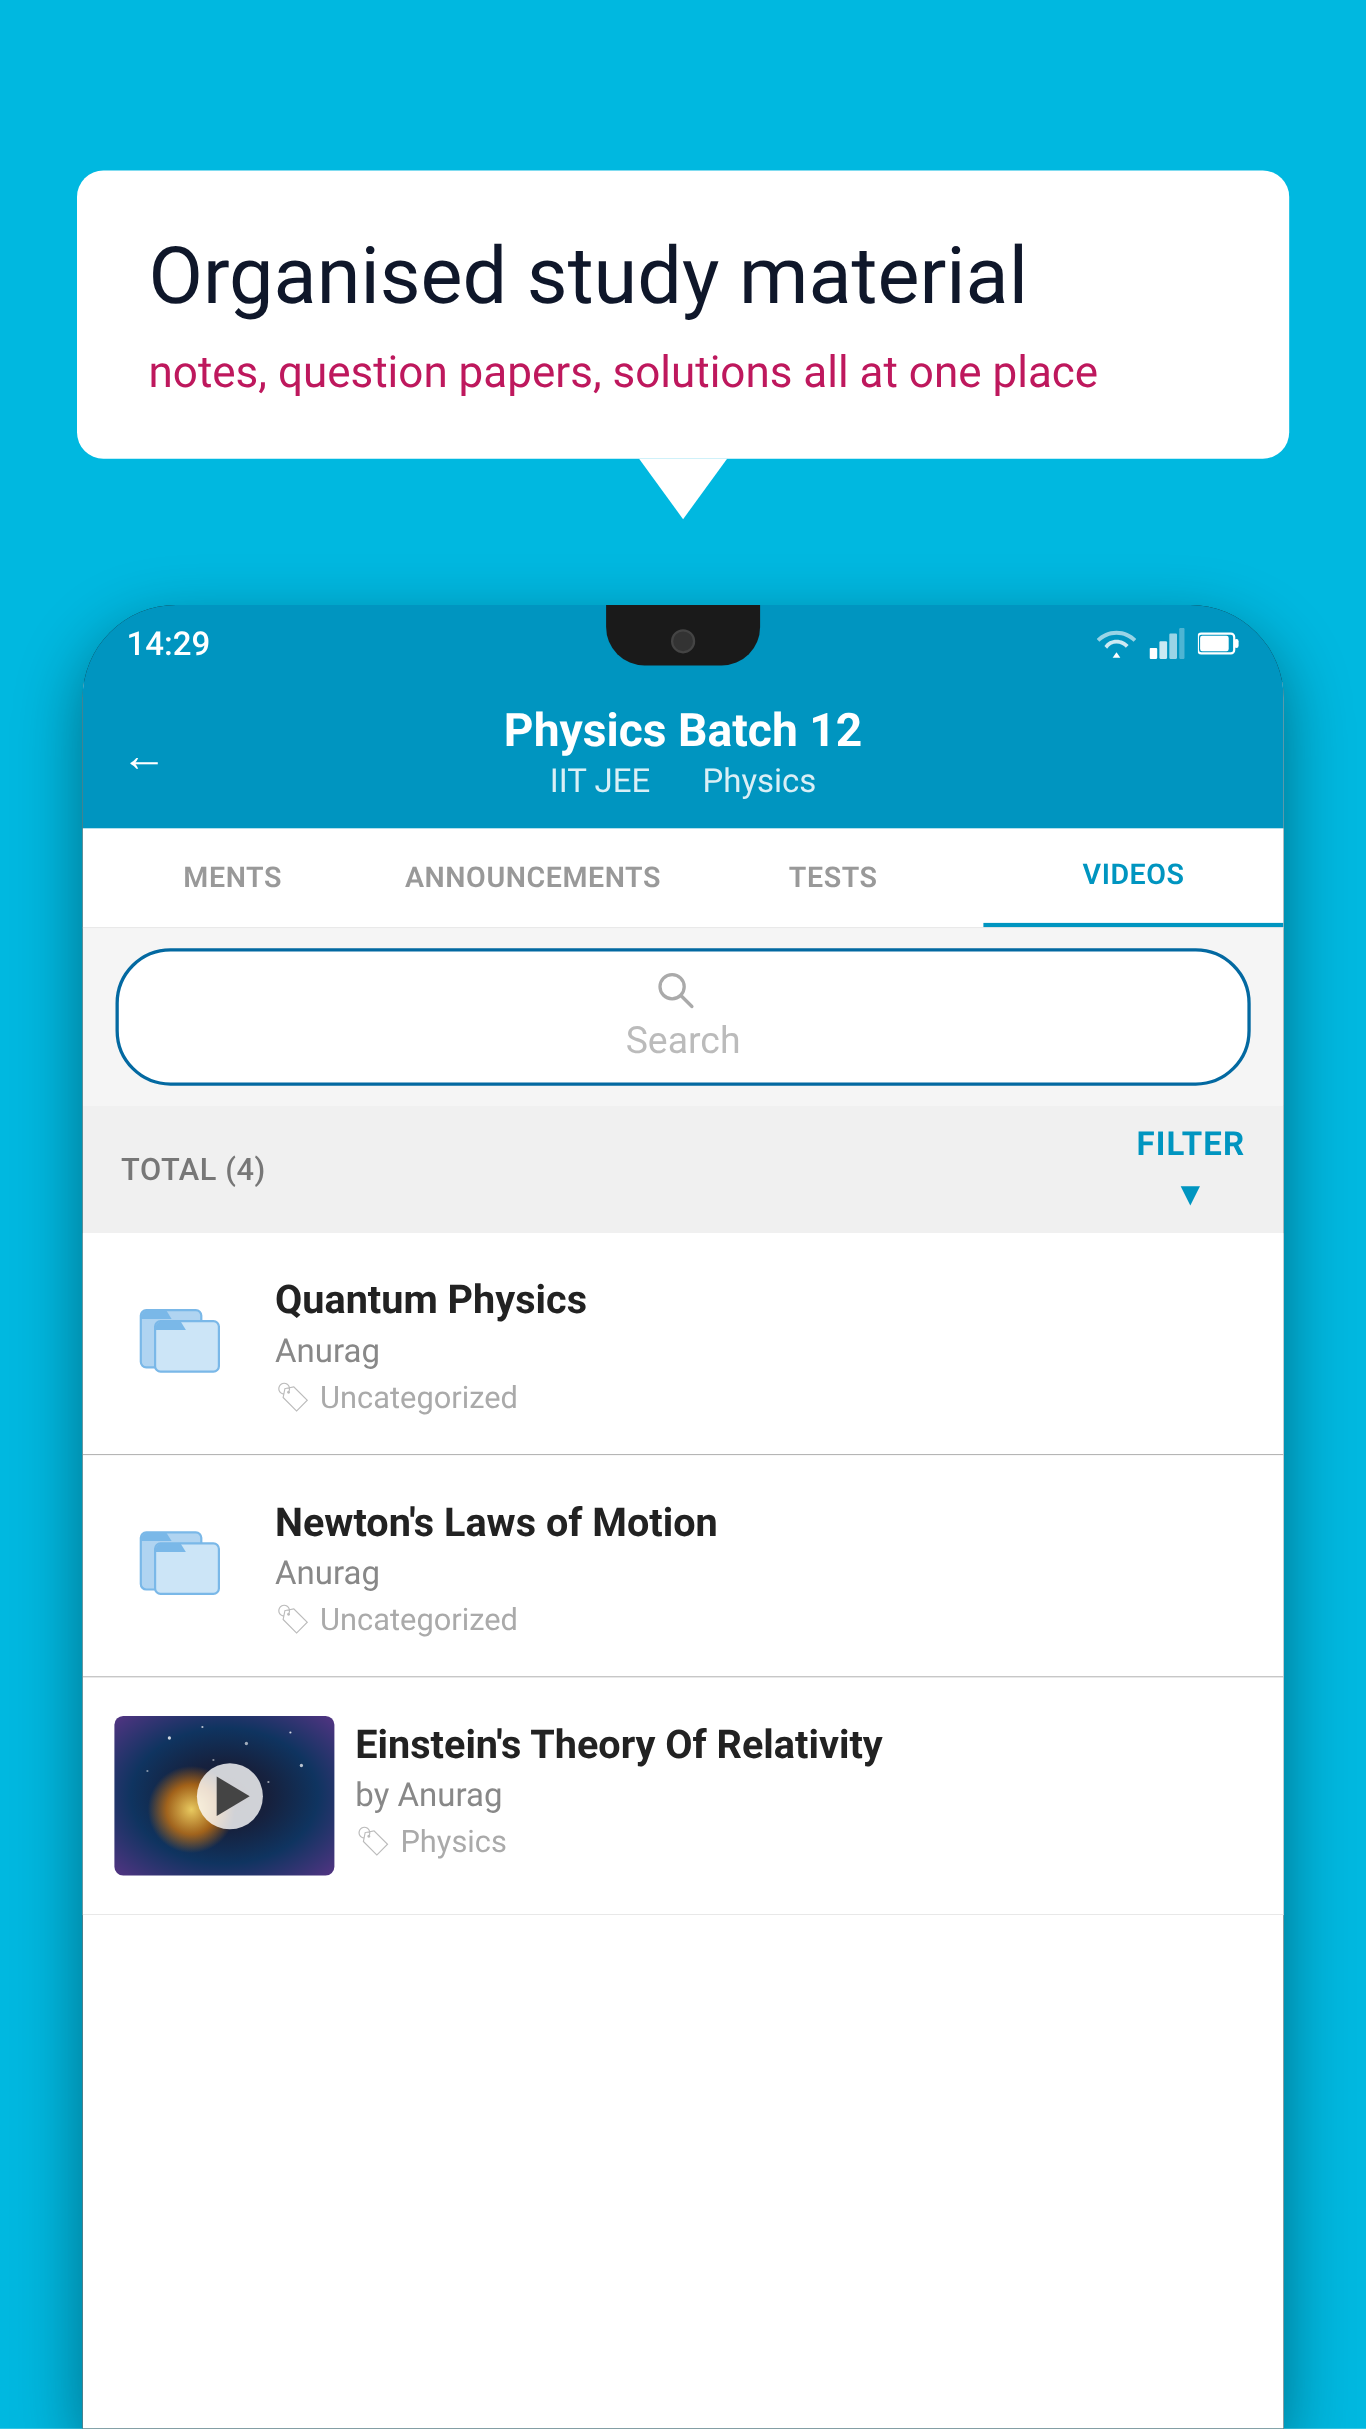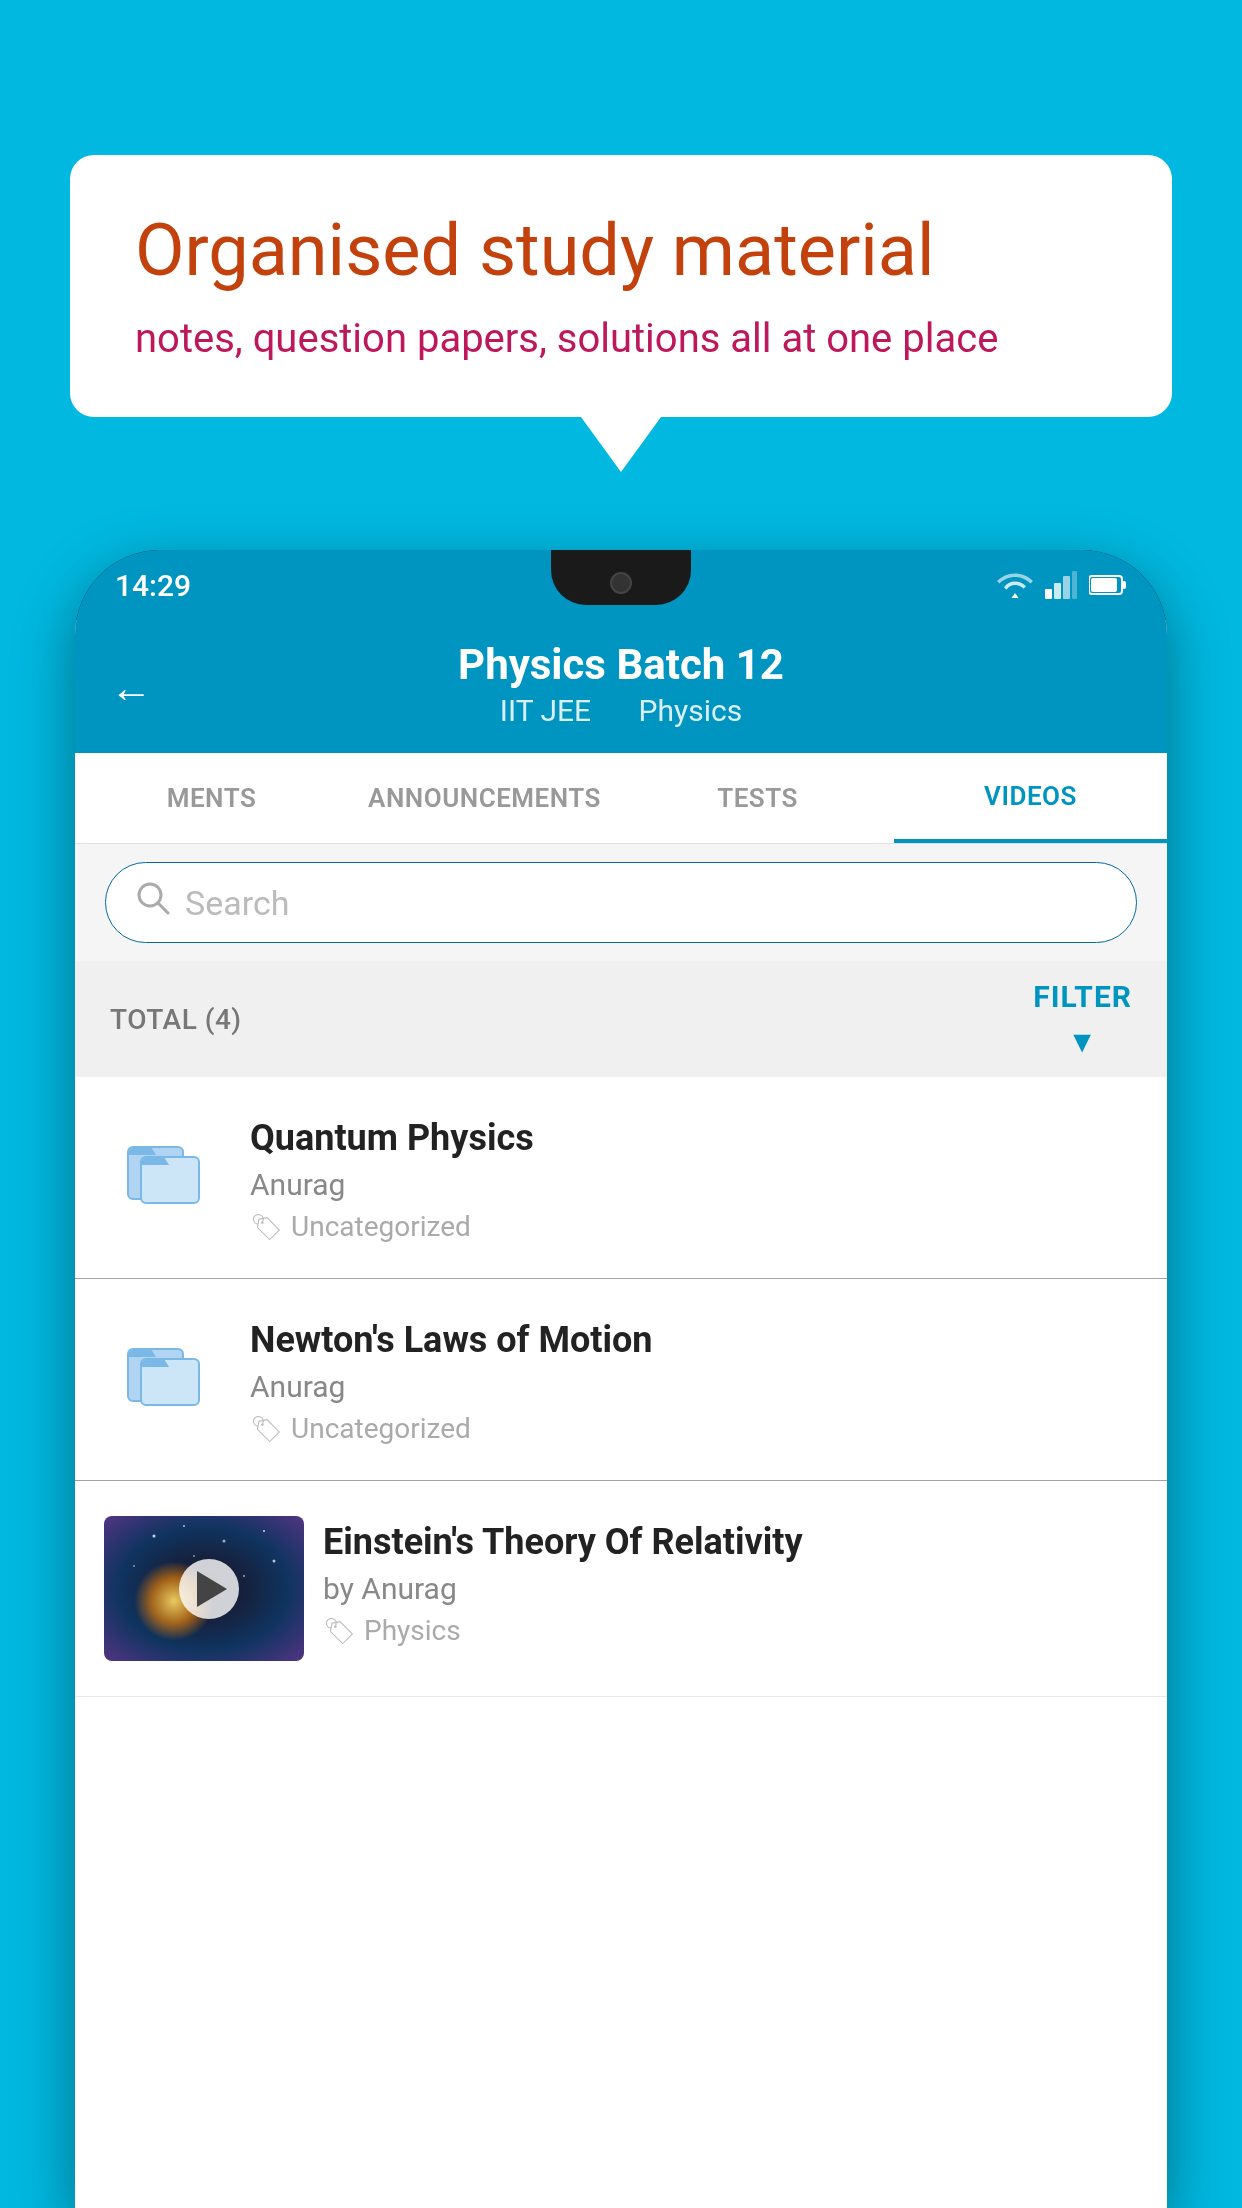--- a/index.html
+++ b/index.html
@@ -21,21 +21,21 @@
       right: 70px;
     }
 
     .speech-bubble {
       background: white;
       border-radius: 24px;
       padding: 55px 65px 55px 65px;
     }
 
     .speech-bubble h1 {
-      color: #c2410c;
+      color: #0f172a;
       font-size: 72px;
       font-weight: 400;
       line-height: 1.15;
       margin-bottom: 22px;
     }
 
     .speech-bubble p {
       color: #be185d;
       font-size: 40px;
       font-weight: 400;
@@ -175,21 +175,22 @@
       background: #f5f5f5;
       padding: 18px 30px;
     }
 
     .search-bar {
       background: white;
       border-radius: 50px;
       display: flex;
       align-items: center;
       padding: 18px 30px;
-      border: 1px solid #0369a1;
+      border: 3px solid #0369a1;
+      flex-direction: column;
     }
 
     .search-icon-wrap {
       color: #aaa;
       font-size: 36px;
       margin-right: 15px;
     }
 
     .search-placeholder {
       color: #bbb;

